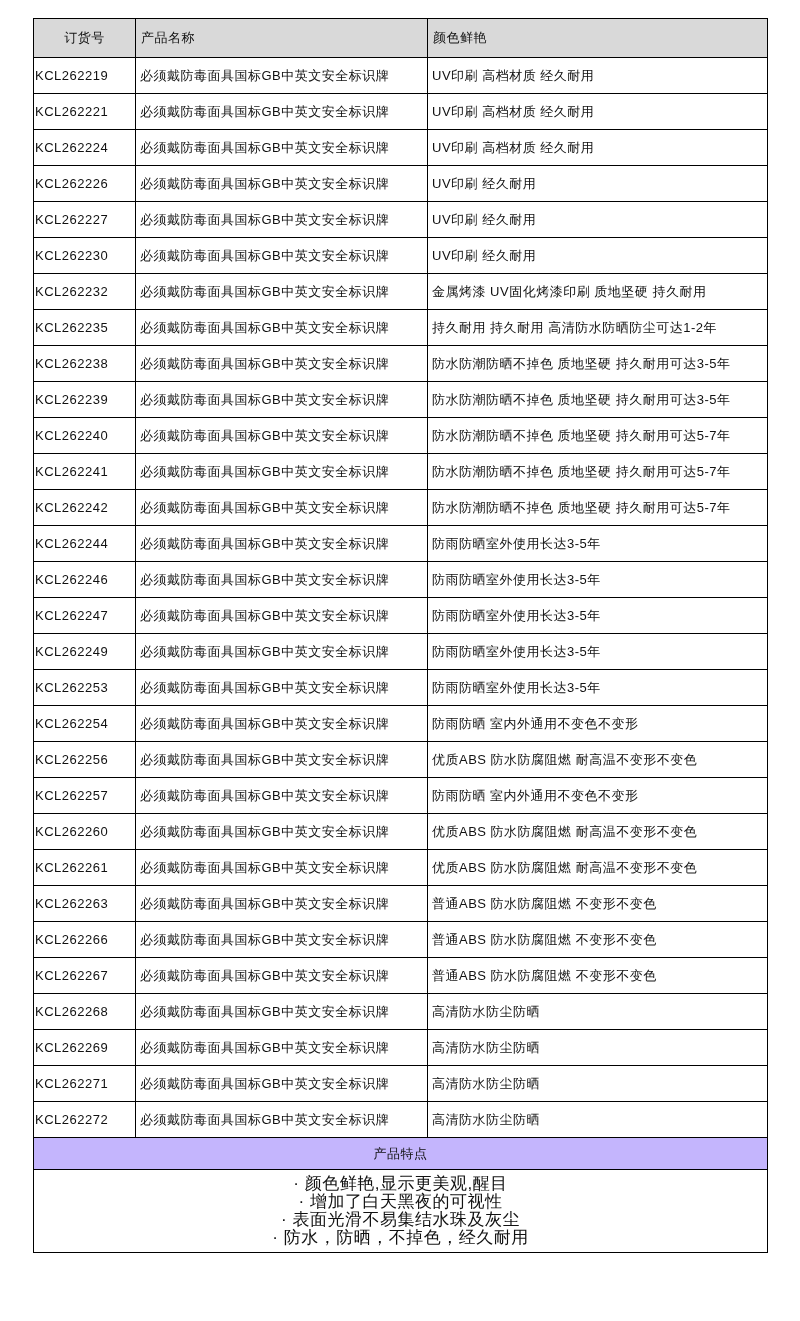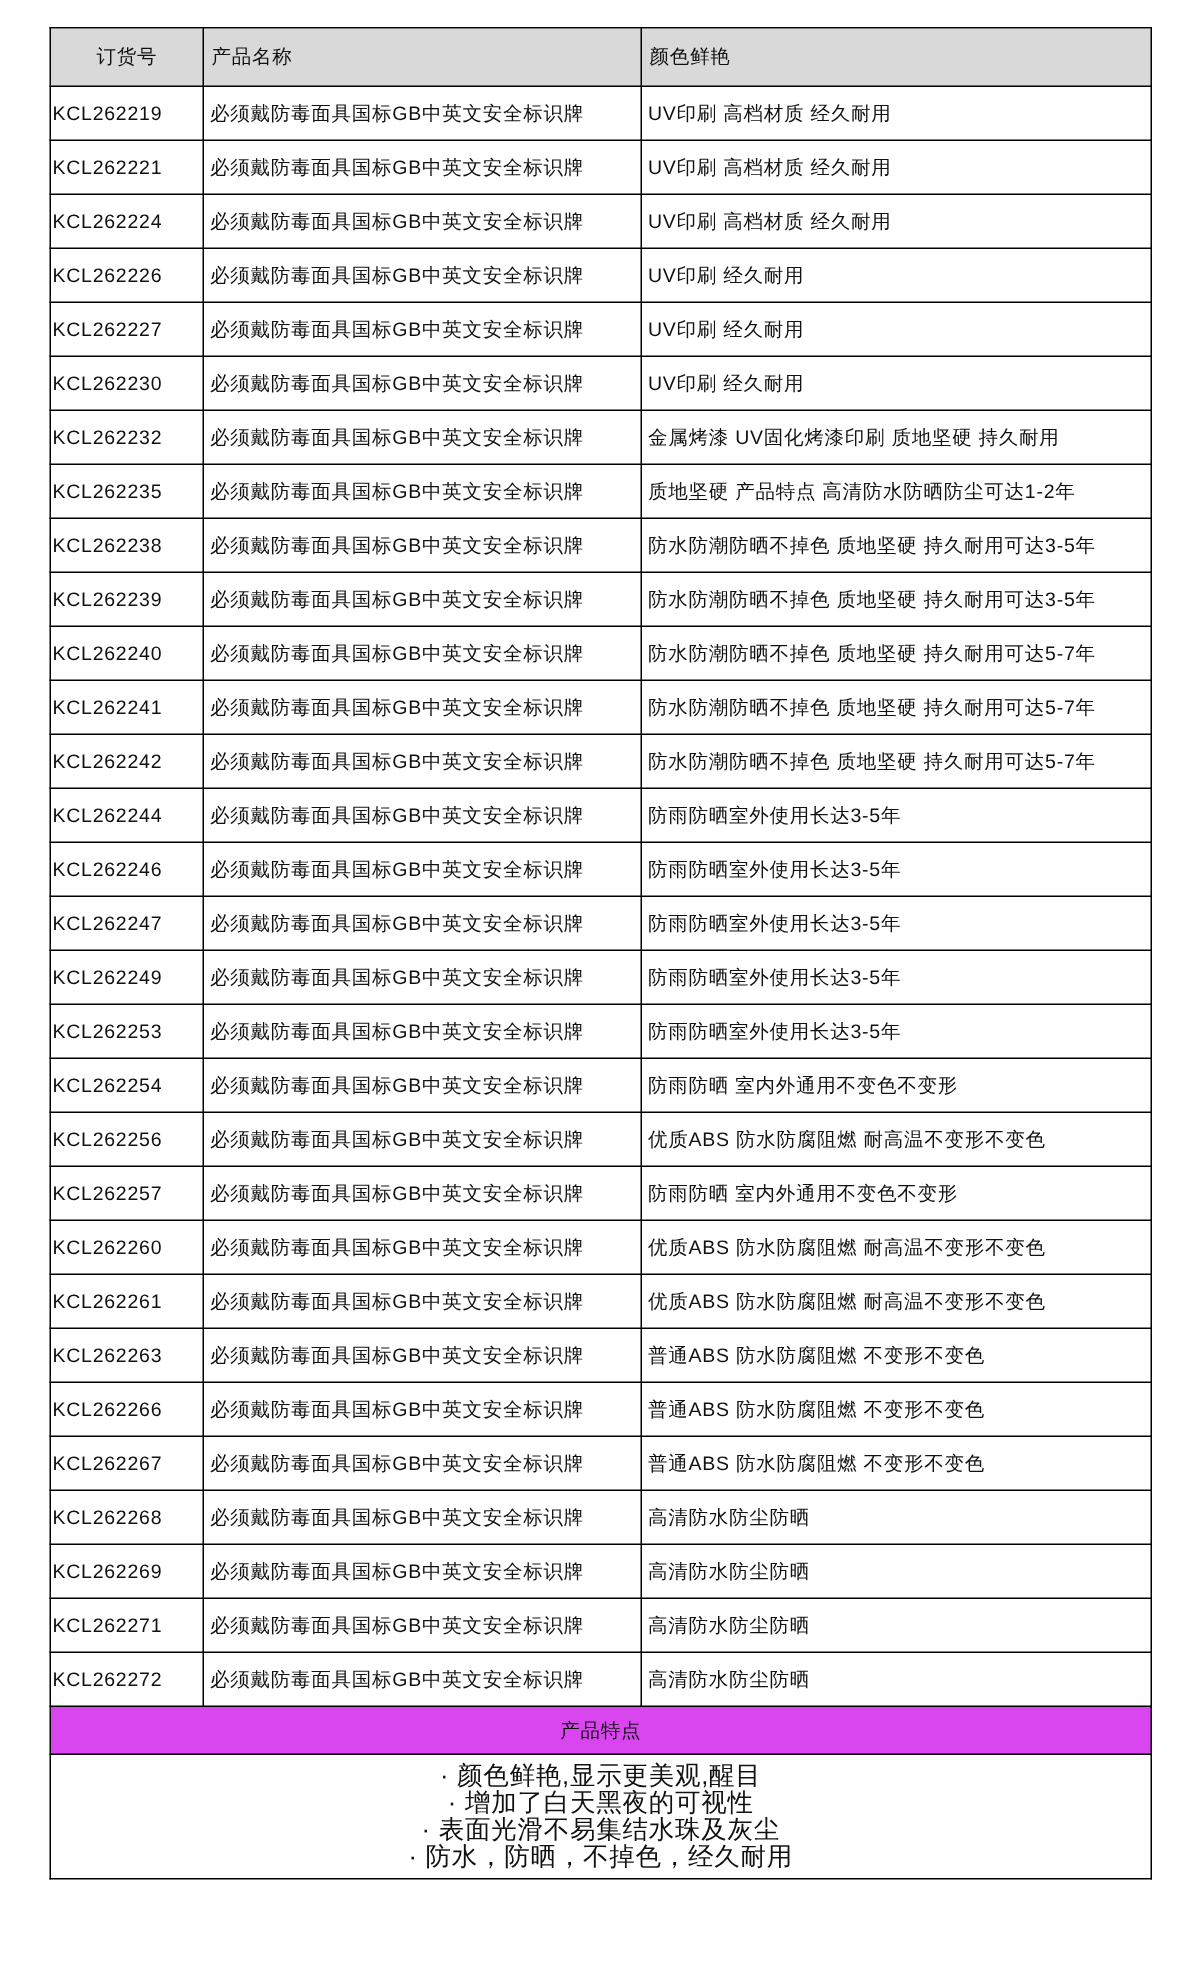--- a/index.html
+++ b/index.html
@@ -36,21 +36,21 @@
   }
   thead th {
     background: #d9d9d9;
     height: 36px;
   }
   .th-code { text-align: center; }
   .th-name, .th-spec { text-align: left; padding-left: 5px; }
   .cell-code { text-align: left; height: 33px; }
   .cell-name, .cell-spec { text-align: left; padding: 0 4px; }
   .section-header {
-    background: #d946ef;
+    background: #c4b5fd;
     text-align: center;
     height: 29px;
   }
   .features-cell {
     text-align: center;
     padding: 5px 0;
     white-space: normal;
   }
   .feature-line {
     line-height: 18px;
@@ -115,21 +115,21 @@
         <tr>
           <td class="cell-code">KCL262232</td>
           <td class="cell-name">必须戴防毒面具国标GB中英文安全标识牌</td>
           <td class="cell-spec">金属烤漆 UV固化烤漆印刷 质地坚硬 持久耐用</td>
         </tr>
 
 
         <tr>
           <td class="cell-code">KCL262235</td>
           <td class="cell-name">必须戴防毒面具国标GB中英文安全标识牌</td>
-          <td class="cell-spec">质地坚硬 产品特点 高清防水防晒防尘可达1-2年</td>
+          <td class="cell-spec">持久耐用 持久耐用 高清防水防晒防尘可达1-2年</td>
         </tr>
 
         <tr>
           <td class="cell-code">KCL262238</td>
           <td class="cell-name">必须戴防毒面具国标GB中英文安全标识牌</td>
           <td class="cell-spec">防水防潮防晒不掉色 质地坚硬 持久耐用可达3-5年</td>
         </tr>
 
         <tr>
           <td class="cell-code">KCL262239</td>

